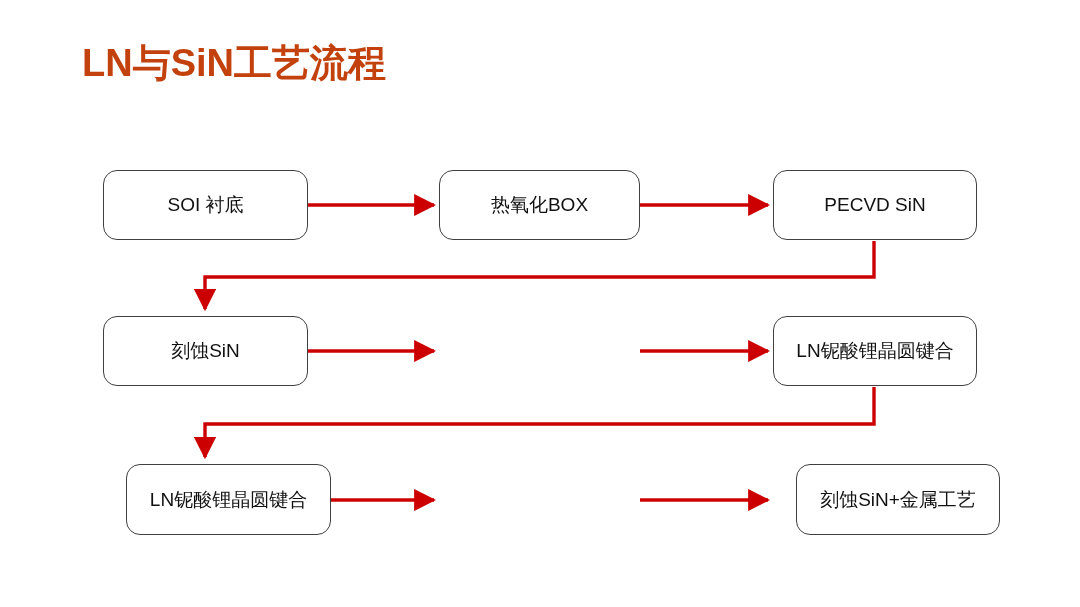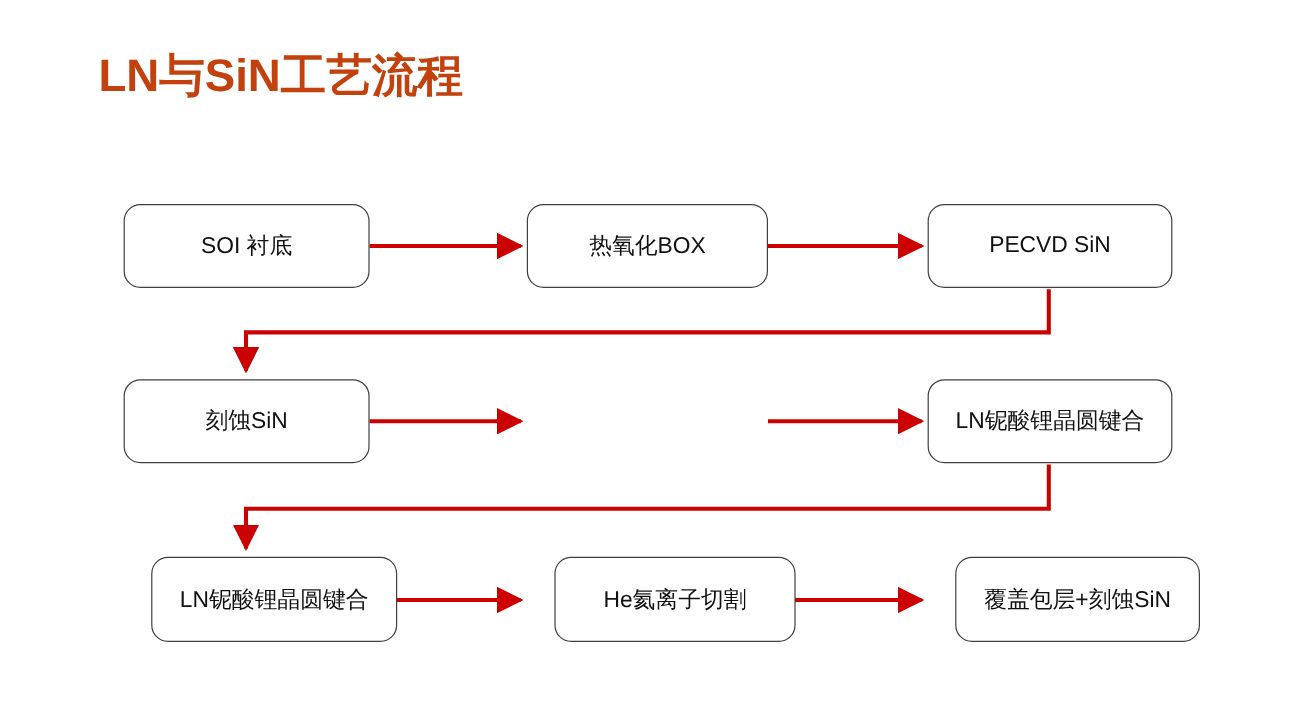--- a/index.html
+++ b/index.html
@@ -97,16 +97,15 @@
   </svg>
 
   <div class="node col-a row-1">SOI 衬底</div>
   <div class="node col-b row-1">热氧化BOX</div>
   <div class="node col-a row-2">刻蚀SiN</div>
 
   <div class="node col-c row-1">PECVD SiN</div>
   <div class="node col-c row-2">LN铌酸锂晶圆键合</div>
 
   <div class="node col-a row-3">LN铌酸锂晶圆键合</div>
-  <div class="node col-b row-3">He氦离子切割</div>
-  <div class="node col-c row-3">覆盖包层+刻蚀SiN</div>
+  <div class="node col-c row-3">刻蚀SiN+金属工艺</div>
 
 </div>
 
 </body></html>

